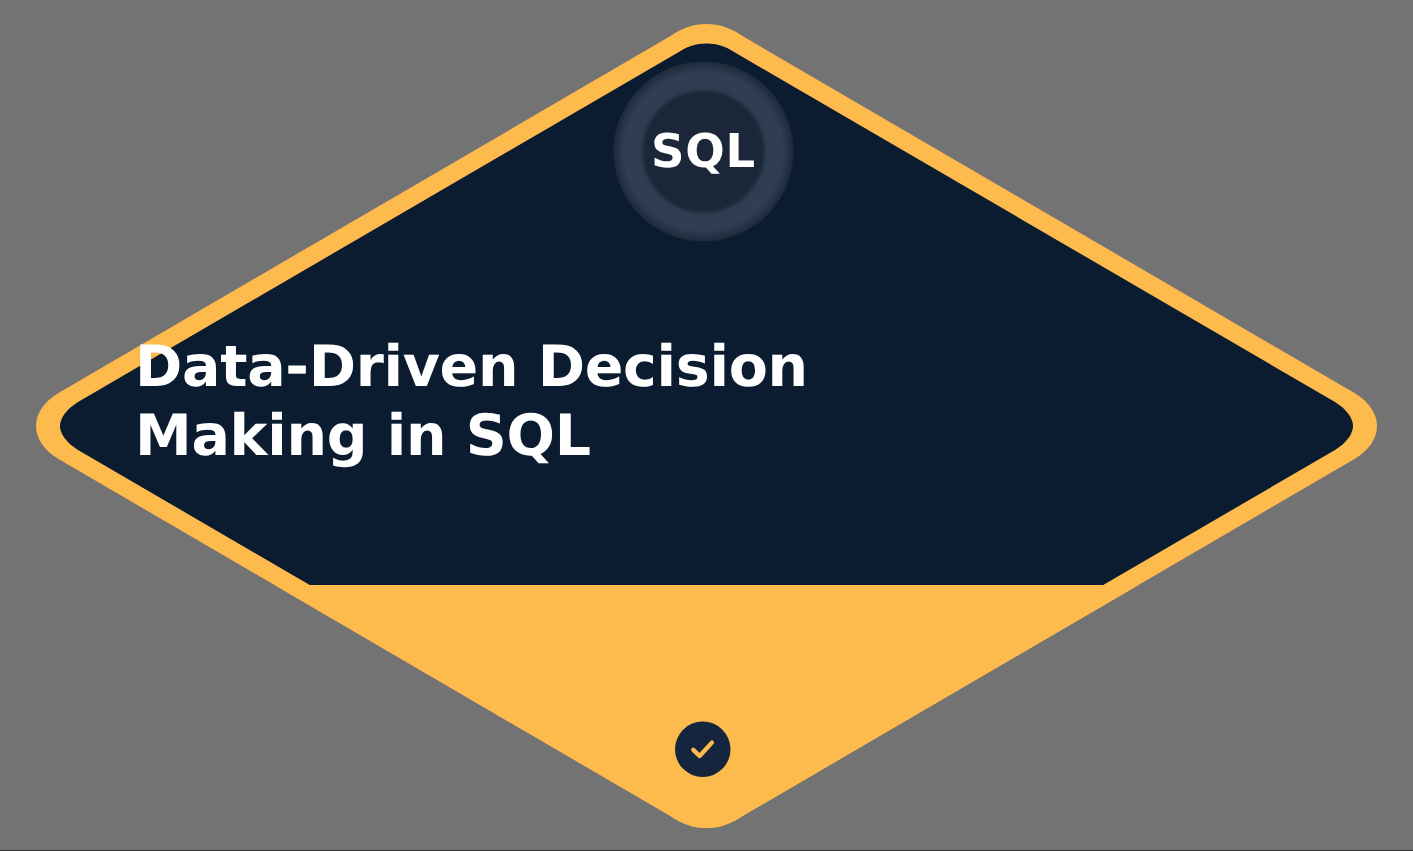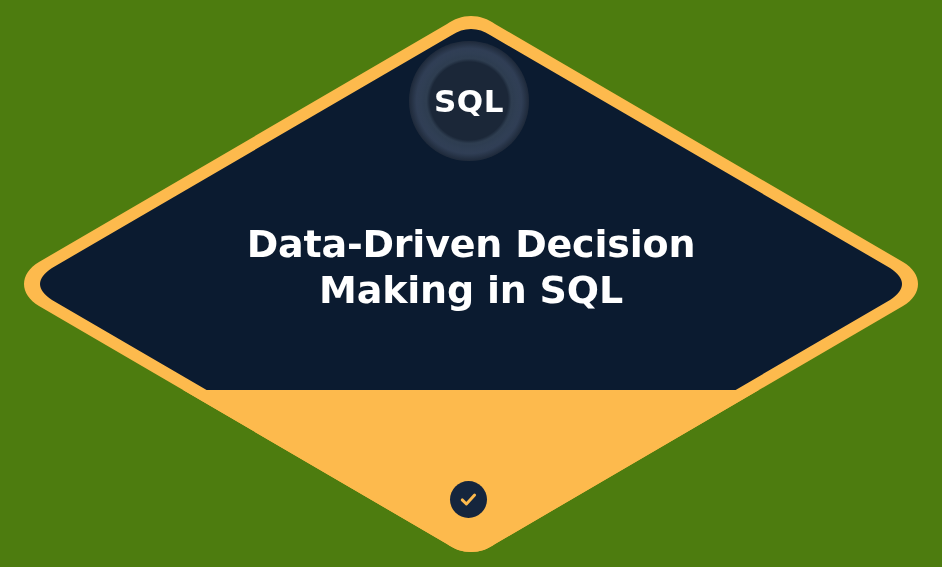--- a/index.html
+++ b/index.html
@@ -12,21 +12,21 @@
     width: 942px;
     height: 567px;
     overflow: hidden;
     font-family: "DejaVu Sans", "Liberation Sans", sans-serif;
   }
 
   #badge-stage {
     position: relative;
     width: 942px;
     height: 567px;
-    background: #4d7c0f;
+    background: #737373;
   }
 
   
   .diamond-wrap {
     position: absolute;
     left: 0;
     top: 0;
     width: 942px;
     height: 567px;
   }
@@ -77,21 +77,20 @@
     line-height: 1;
     font-family: "DejaVu Sans", "Liberation Sans", sans-serif;
   }
 
   
   .course-title {
     position: absolute;
     left: 90px;
     top: 222px;
     width: 762px;
-    text-align: center;
     color: #ffffff;
     font-size: 38px;
     font-weight: 700;
     line-height: 1.21;
     letter-spacing: -0.2px;
     font-family: "DejaVu Sans", "Liberation Sans", sans-serif;
   }
   .course-title-line { display: block; white-space: nowrap; }
 
   

